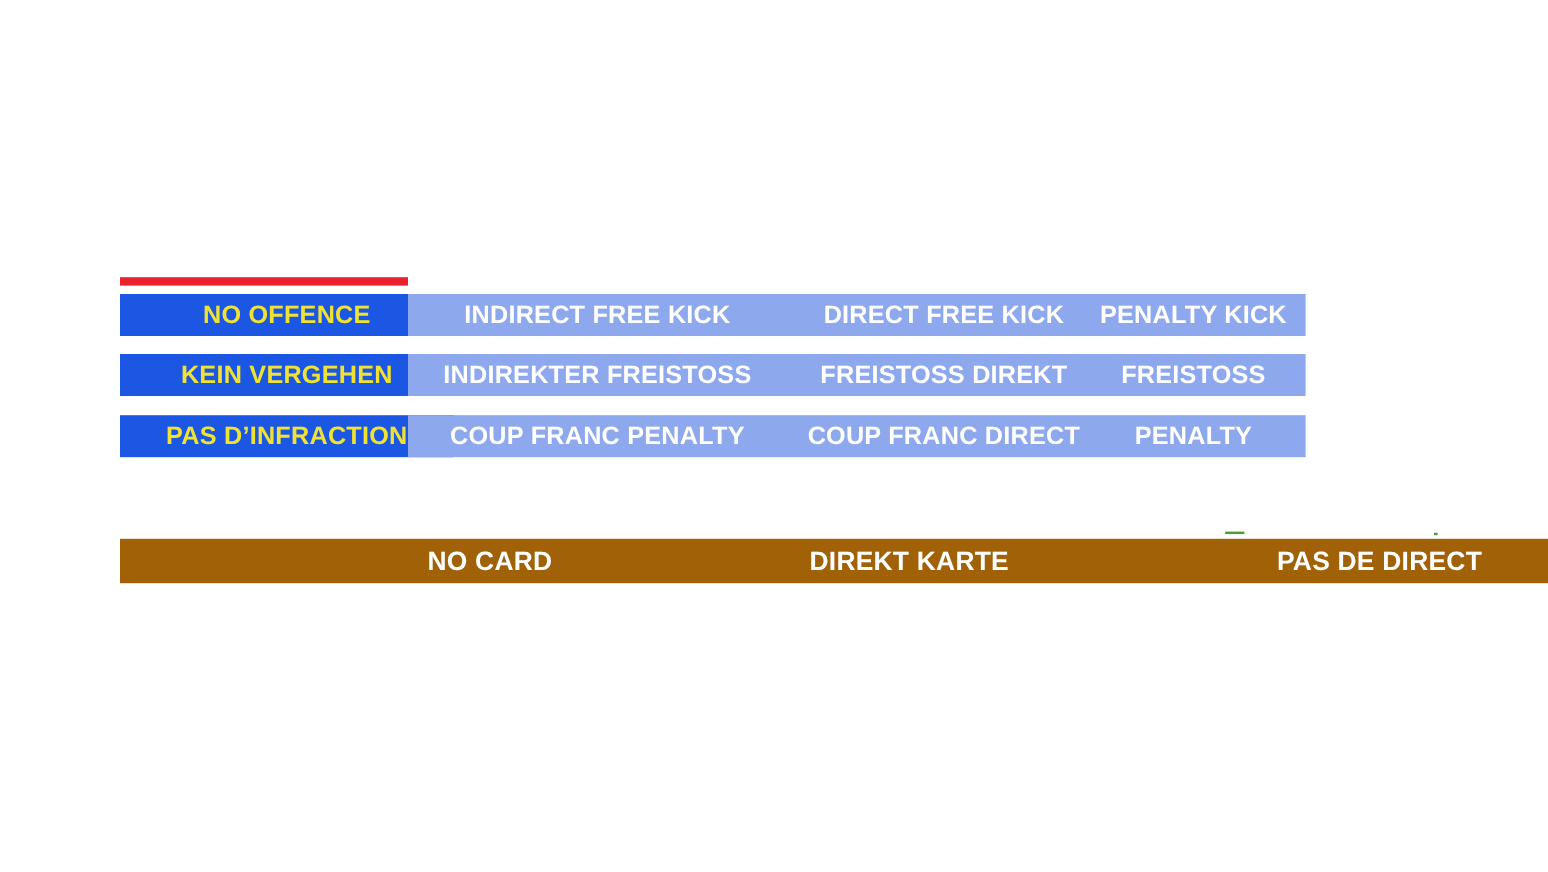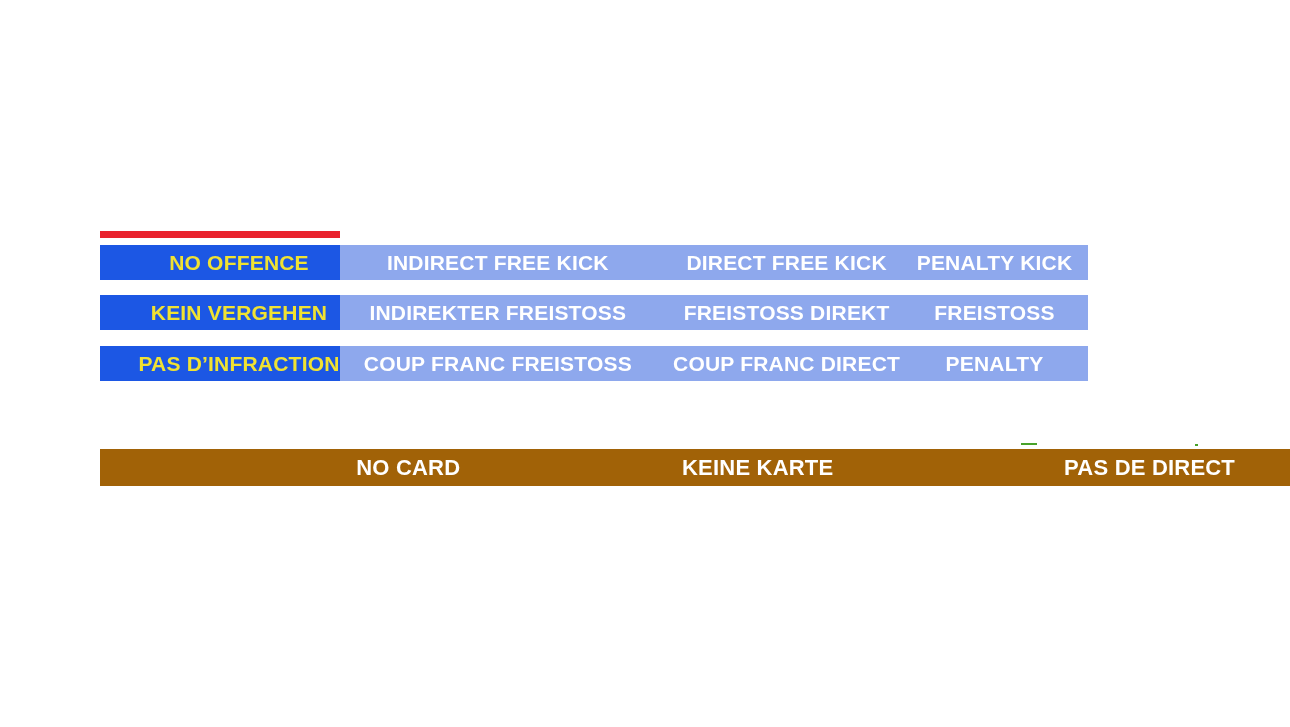--- a/index.html
+++ b/index.html
@@ -108,28 +108,28 @@
     <div class="kick-bar">
       <span class="kick-label c0">INDIREKTER FREISTOSS</span>
       <span class="kick-label c1">FREISTOSS DIREKT</span>
       <span class="kick-label c2">FREISTOSS</span>
     </div>
   </div>
 
   <div class="t-row r2">
     <div class="offence-cell">PAS D’INFRACTION</div>
     <div class="kick-bar">
-      <span class="kick-label c0">COUP FRANC FREISTOSS</span>
+      <span class="kick-label c0">COUP FRANC PENALTY</span>
       <span class="kick-label c1">COUP FRANC DIRECT</span>
       <span class="kick-label c2">PENALTY</span>
     </div>
   </div>
 
   <div class="card-bar">
     <span class="card-label l0">NO CARD</span>
-    <span class="card-label l1">KEINE KARTE</span>
+    <span class="card-label l1">DIREKT KARTE</span>
     <span class="card-label l2">PAS DE DIRECT</span>
   </div>
 
   <div class="fragment dash"></div>
   <div class="fragment dot"></div>
 
 </div>
 
 </body></html>

